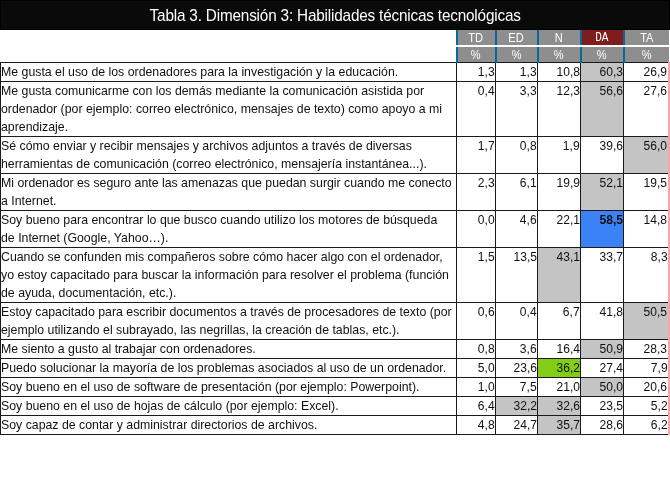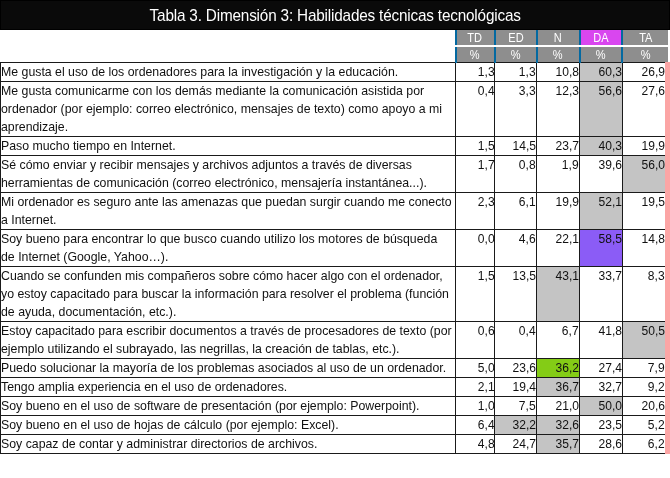--- a/index.html
+++ b/index.html
@@ -26,21 +26,21 @@
   }
   .hdr-cell span { display:inline-block; transform:scaleX(0.85); }
   .hdr-row1 .hdr-cell { border-bottom:2px solid #fff; }
   .blank-hdr { border:none; background:#fff; }
   tr.row td { border:1.5px solid #1a1a1a; vertical-align:top; }
   td.q { padding:0 4px 0 5px; line-height:18px; white-space:normal; }
   td.q span { display:inline-block; transform:scaleX(0.92); transform-origin:left; width:108%; }
   td.v { text-align:right; padding-right:5px; line-height:18px; }
   td.v span { display:inline-block; transform:scaleX(0.9); transform-origin:right; }
   td.hl { background:#c4c4c4; }
-  tr.row td:last-child { border-right:5px solid #fca5a5; }
+  tr.row td:last-child { border-right:2px solid #fca5a5; }
 </style>
 </head>
 <body>
 
 <div class="title-bar"><span>Tabla 3. Dimensión 3: Habilidades técnicas tecnológicas</span></div>
 
 <table class="data">
   <colgroup>
     <col style="width:456px">
     <col style="width:39px">
@@ -48,21 +48,21 @@
     <col style="width:43px">
     <col style="width:43px">
     <col style="width:45px">
   </colgroup>
   <thead>
     <tr class="hdr-row1">
       <th class="blank-hdr"></th>
       <th class="hdr-cell" style="background: rgb(142, 142, 142);"><span>TD</span></th>
       <th class="hdr-cell" style="background: rgb(142, 142, 142);"><span>ED</span></th>
       <th class="hdr-cell" style="background: rgb(142, 142, 142);"><span>N</span></th>
-      <th class="hdr-cell" style="background: #d946ef;"><span>DA</span></th>
+      <th class="hdr-cell" style="background: #7f1d1d; font-family: Liberation Mono, monospace;"><span>DA</span></th>
       <th class="hdr-cell" style="background: rgb(142, 142, 142);"><span>TA</span></th>
     </tr>
     <tr class="hdr-row2">
       <th class="blank-hdr"></th>
       <th class="hdr-cell" style="background: rgb(142, 142, 142);"><span>%</span></th>
       <th class="hdr-cell" style="background: rgb(142, 142, 142);"><span>%</span></th>
       <th class="hdr-cell" style="background: rgb(142, 142, 142);"><span>%</span></th>
       <th class="hdr-cell" style="background: rgb(142, 142, 142);"><span>%</span></th>
       <th class="hdr-cell" style="background: rgb(142, 142, 142);"><span>%</span></th>
     </tr>
@@ -77,28 +77,20 @@
         <td class="v"><span>26,9</span></td>
       </tr>
       <tr class="row" style="height: 54px;">
         <td class="q"><span>Me gusta comunicarme con los demás mediante la comunicación asistida por ordenador (por ejemplo: correo electrónico, mensajes de texto) como apoyo a mi aprendizaje.</span></td>
         <td class="v"><span>0,4</span></td>
         <td class="v"><span>3,3</span></td>
         <td class="v"><span>12,3</span></td>
         <td class="v hl" style="background: rgb(196, 196, 196);"><span>56,6</span></td>
         <td class="v"><span>27,6</span></td>
       </tr>
-      <tr class="row" style="height: 17px;">
-        <td class="q"><span>Paso mucho tiempo en Internet.</span></td>
-        <td class="v"><span>1,5</span></td>
-        <td class="v"><span>14,5</span></td>
-        <td class="v"><span>23,7</span></td>
-        <td class="v hl" style="background: rgb(196, 196, 196);"><span>40,3</span></td>
-        <td class="v"><span>19,9</span></td>
-      </tr>
       <tr class="row" style="height: 37px;">
         <td class="q"><span>Sé cómo enviar y recibir mensajes y archivos adjuntos a través de diversas herramientas de comunicación (correo electrónico, mensajería instantánea...).</span></td>
         <td class="v"><span>1,7</span></td>
         <td class="v"><span>0,8</span></td>
         <td class="v"><span>1,9</span></td>
         <td class="v"><span>39,6</span></td>
         <td class="v hl" style="background: rgb(196, 196, 196);"><span>56,0</span></td>
       </tr>
       <tr class="row" style="height: 36px;">
         <td class="q"><span>Mi ordenador es seguro ante las amenazas que puedan surgir cuando me conecto a Internet.</span></td>
@@ -106,54 +98,54 @@
         <td class="v"><span>6,1</span></td>
         <td class="v"><span>19,9</span></td>
         <td class="v hl" style="background: rgb(196, 196, 196);"><span>52,1</span></td>
         <td class="v"><span>19,5</span></td>
       </tr>
       <tr class="row" style="height: 36px;">
         <td class="q"><span>Soy bueno para encontrar lo que busco cuando utilizo los motores de búsqueda de Internet (Google, Yahoo…).</span></td>
         <td class="v"><span>0,0</span></td>
         <td class="v"><span>4,6</span></td>
         <td class="v"><span>22,1</span></td>
-        <td class="v hl" style="background: #8b5cf6;"><span>58,5</span></td>
+        <td class="v hl" style="background: #3b82f6; font-weight: bold;"><span>58,5</span></td>
         <td class="v"><span>14,8</span></td>
       </tr>
       <tr class="row" style="height: 54px;">
         <td class="q"><span>Cuando se confunden mis compañeros sobre cómo hacer algo con el ordenador, yo estoy capacitado para buscar la información para resolver el problema (función de ayuda, documentación, etc.).</span></td>
         <td class="v"><span>1,5</span></td>
         <td class="v"><span>13,5</span></td>
         <td class="v hl" style="background: rgb(196, 196, 196);"><span>43,1</span></td>
         <td class="v"><span>33,7</span></td>
         <td class="v"><span>8,3</span></td>
       </tr>
       <tr class="row" style="height: 36px;">
         <td class="q"><span>Estoy capacitado para escribir documentos a través de procesadores de texto (por ejemplo utilizando el subrayado, las negrillas, la creación de tablas, etc.).</span></td>
         <td class="v"><span>0,6</span></td>
         <td class="v"><span>0,4</span></td>
         <td class="v"><span>6,7</span></td>
         <td class="v"><span>41,8</span></td>
         <td class="v hl" style="background: rgb(196, 196, 196);"><span>50,5</span></td>
       </tr>
       <tr class="row" style="height: 18px;">
+        <td class="q"><span>Me siento a gusto al trabajar con ordenadores.</span></td>
+        <td class="v"><span>0,8</span></td>
+        <td class="v"><span>3,6</span></td>
+        <td class="v"><span>16,4</span></td>
+        <td class="v hl" style="background: rgb(196, 196, 196);"><span>50,9</span></td>
+        <td class="v"><span>28,3</span></td>
+      </tr>
+      <tr class="row" style="height: 18px;">
         <td class="q"><span>Puedo solucionar la mayoría de los problemas asociados al uso de un ordenador.</span></td>
         <td class="v"><span>5,0</span></td>
         <td class="v"><span>23,6</span></td>
         <td class="v hl" style="background: #84cc16;"><span>36,2</span></td>
         <td class="v"><span>27,4</span></td>
         <td class="v"><span>7,9</span></td>
-      </tr>
-      <tr class="row" style="height: 17px;">
-        <td class="q"><span>Tengo amplia experiencia en el uso de ordenadores.</span></td>
-        <td class="v"><span>2,1</span></td>
-        <td class="v"><span>19,4</span></td>
-        <td class="v hl" style="background: rgb(196, 196, 196);"><span>36,7</span></td>
-        <td class="v"><span>32,7</span></td>
-        <td class="v"><span>9,2</span></td>
       </tr>
       <tr class="row" style="height: 18px;">
         <td class="q"><span>Soy bueno en el uso de software de presentación (por ejemplo: Powerpoint).</span></td>
         <td class="v"><span>1,0</span></td>
         <td class="v"><span>7,5</span></td>
         <td class="v"><span>21,0</span></td>
         <td class="v hl" style="background: rgb(196, 196, 196);"><span>50,0</span></td>
         <td class="v"><span>20,6</span></td>
       </tr>
       <tr class="row" style="height: 18px;">

